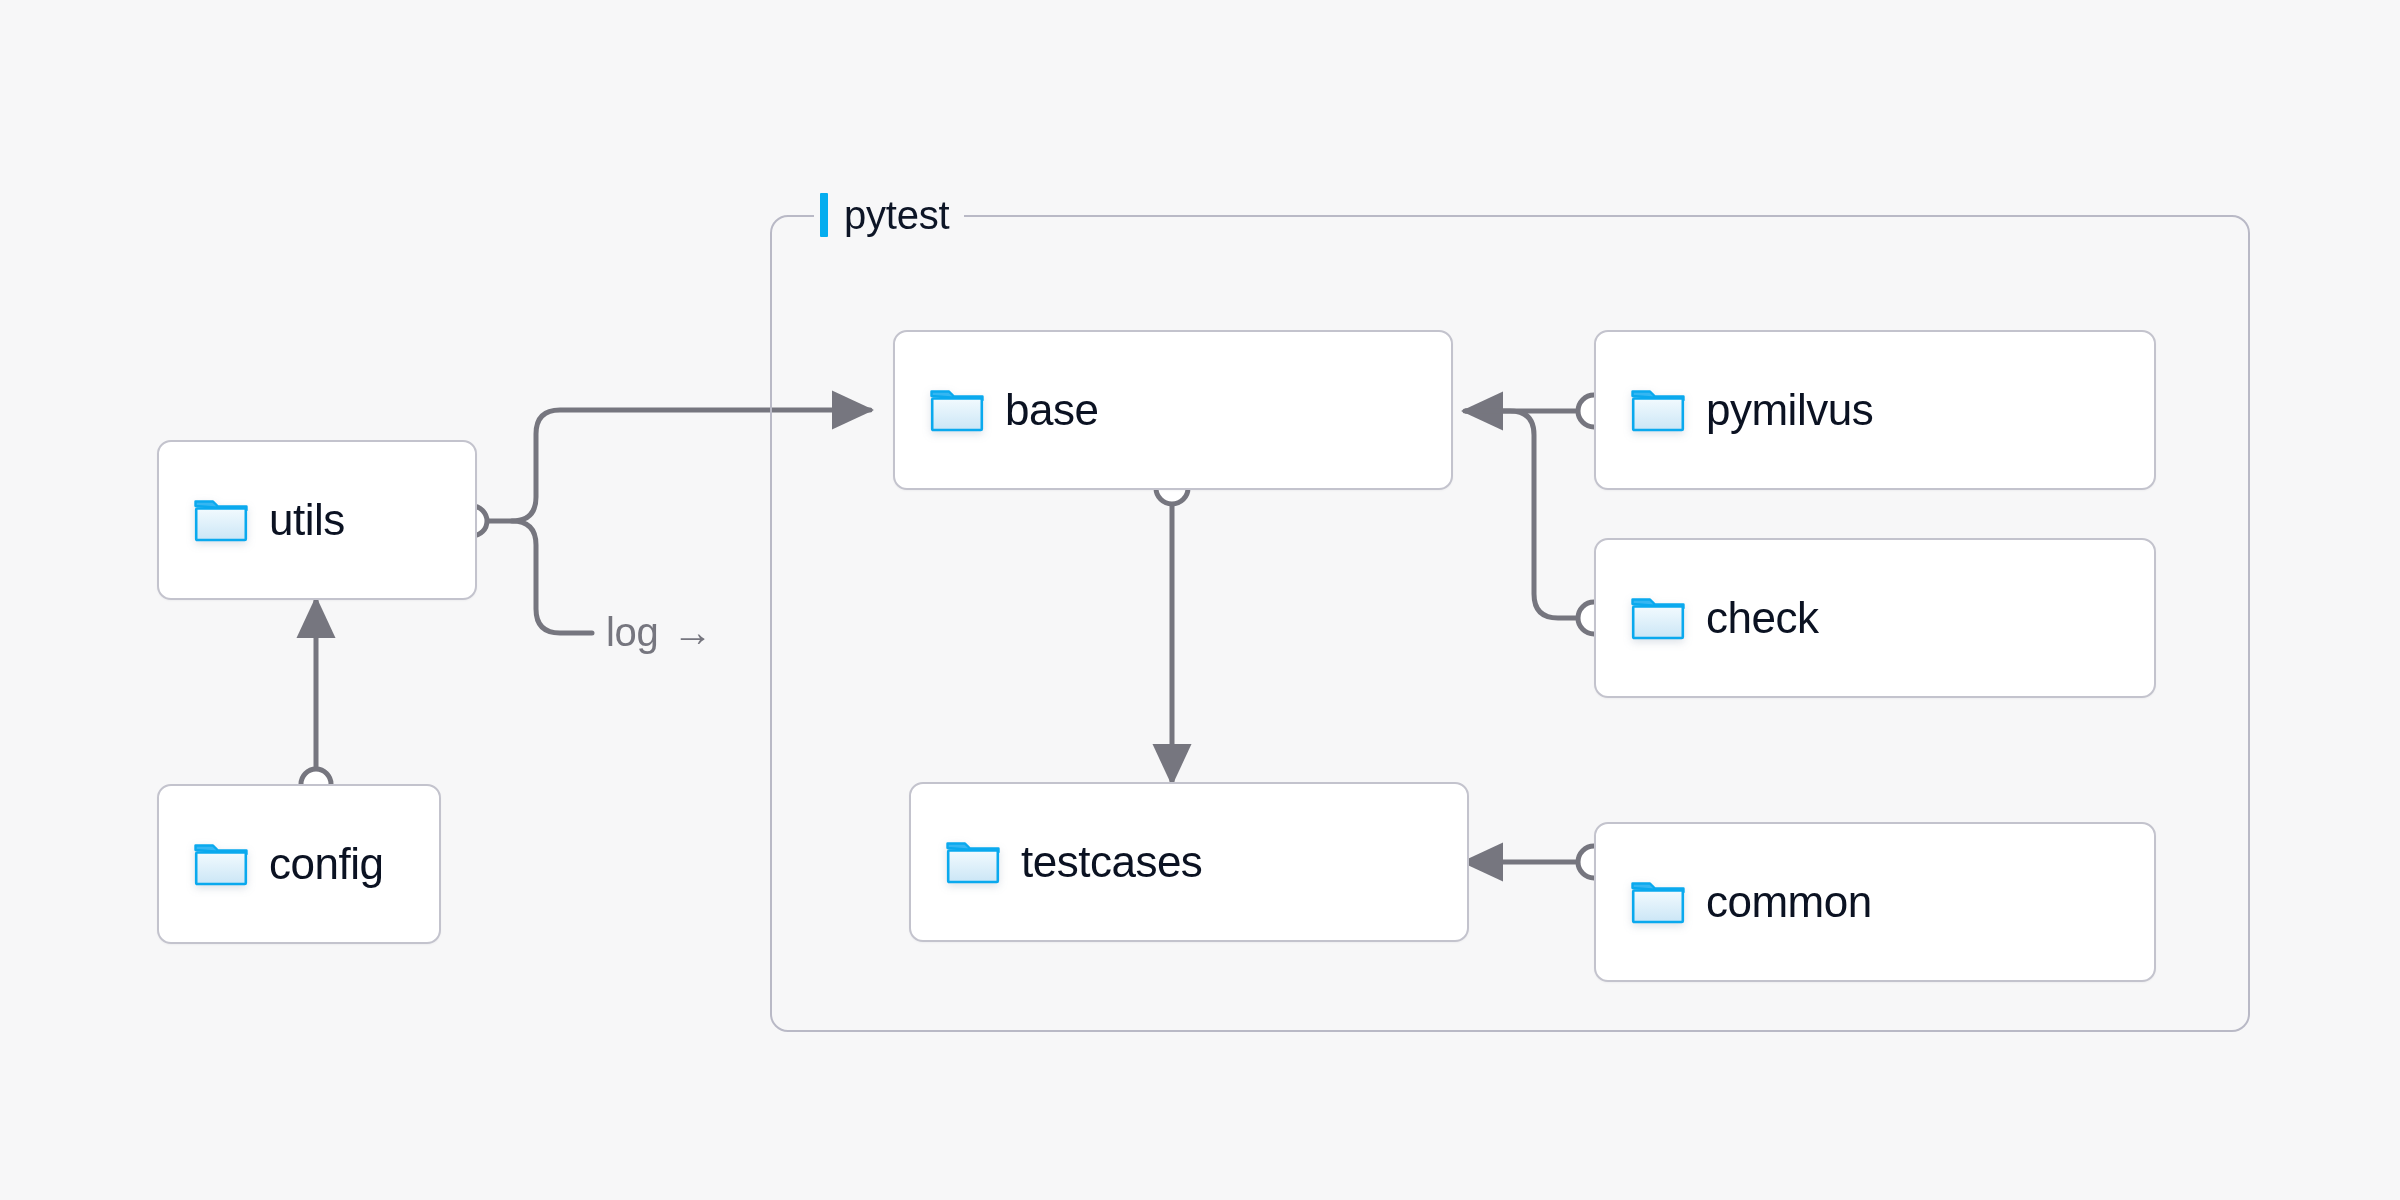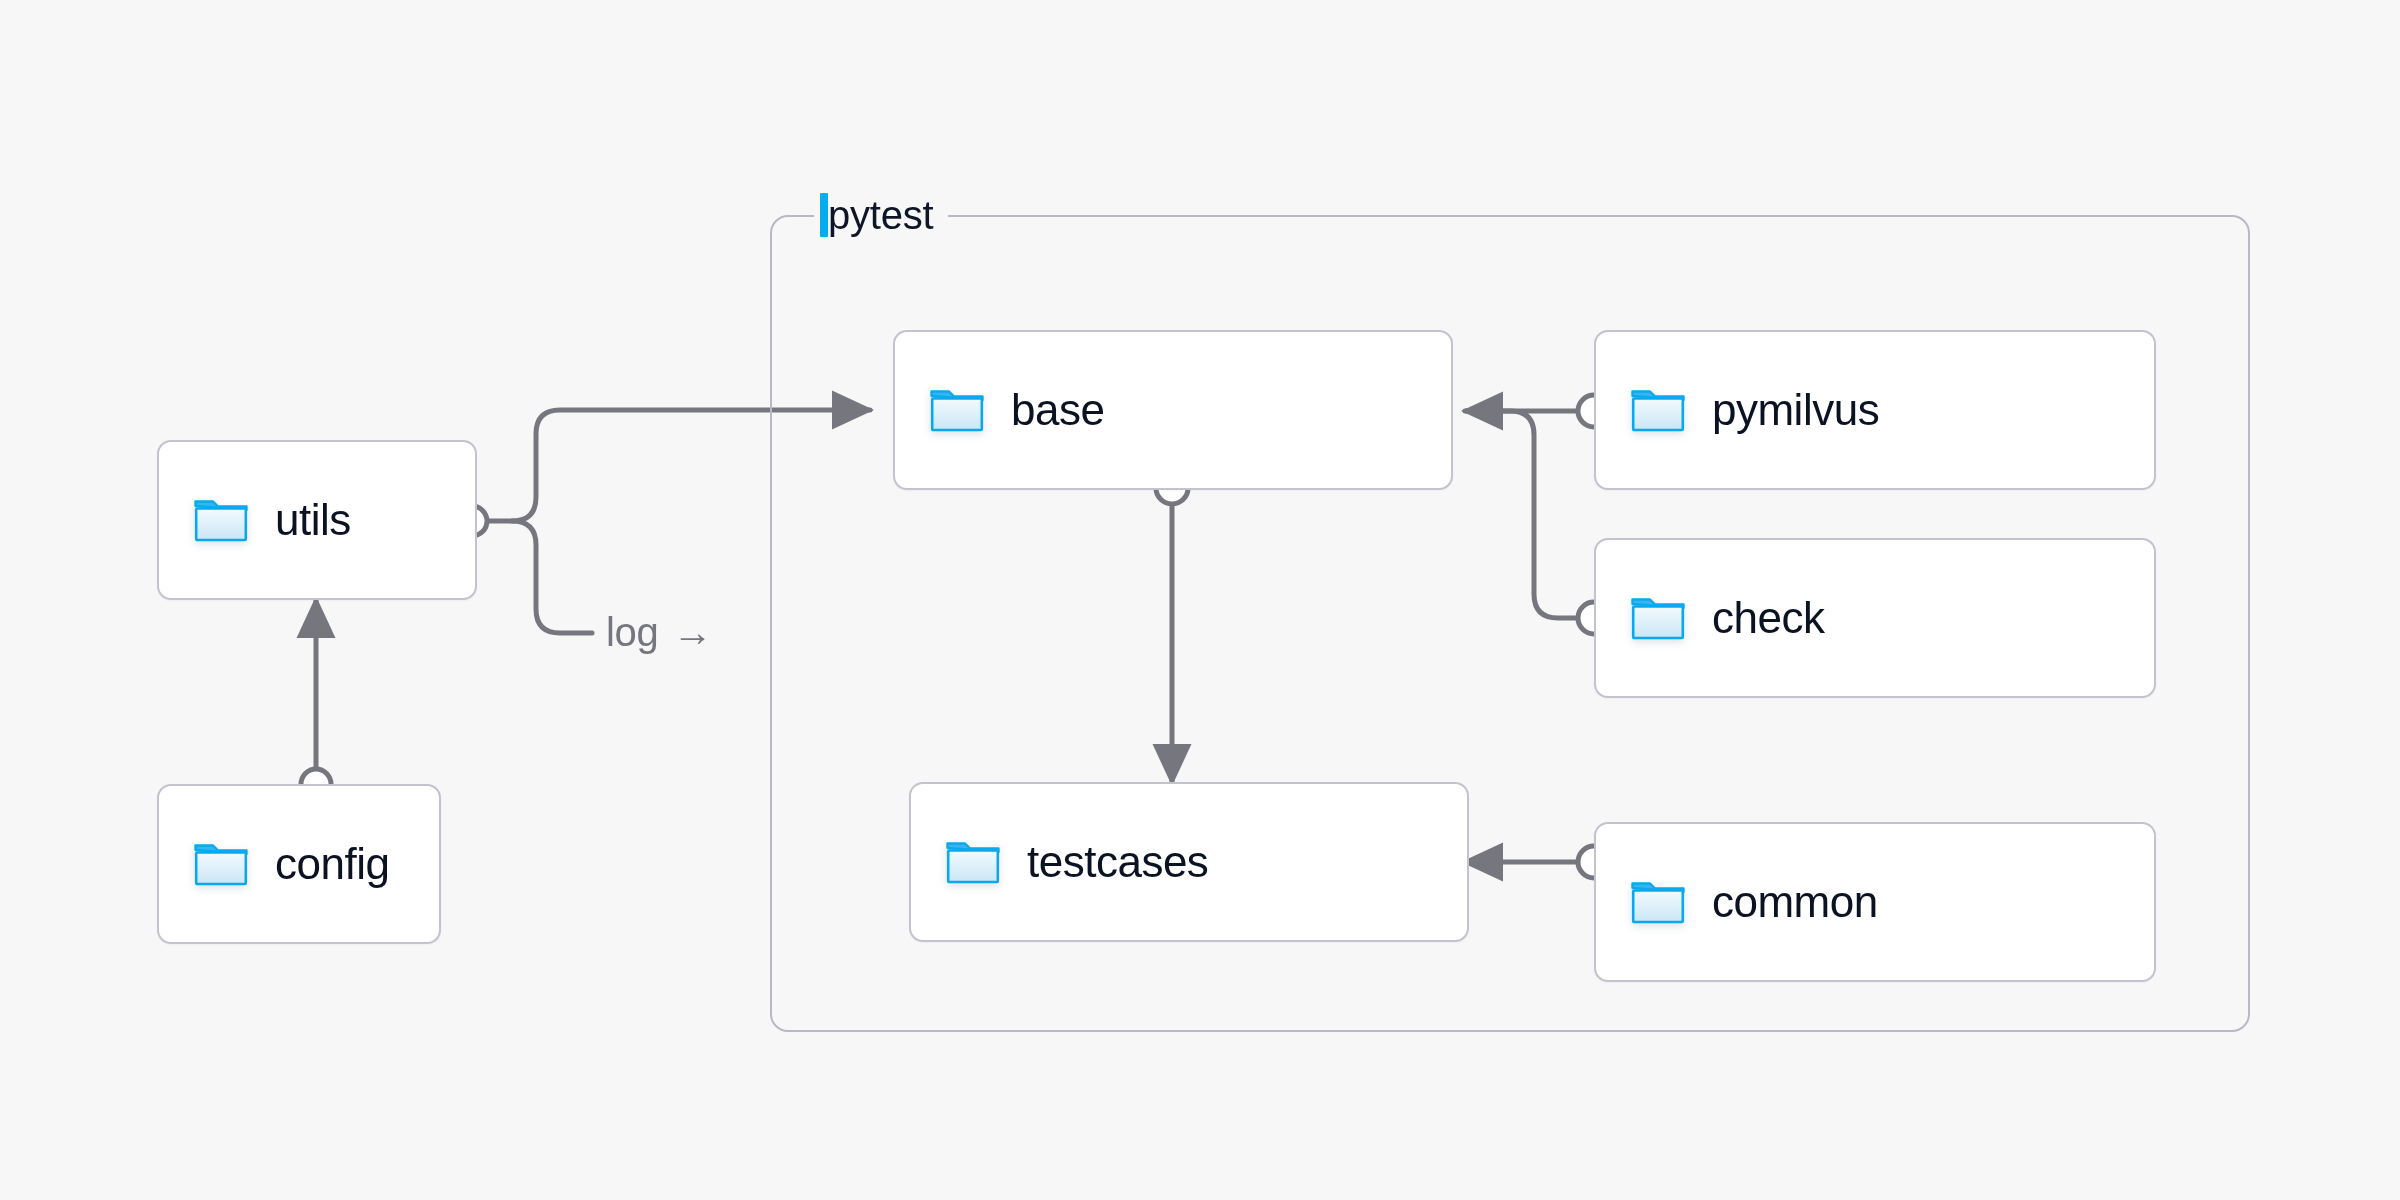--- a/index.html
+++ b/index.html
@@ -28,20 +28,21 @@
     position: absolute;
     border: 2px solid #b9b9c6;
     border-radius: 18px;
     background: transparent;
     box-sizing: border-box;
   }
   .group-label {
     position: absolute;
     display: flex;
     align-items: center;
+    gap: 16px;
     background: #f7f7f8;
     padding: 0 14px 0 6px;
     height: 48px;
     white-space: nowrap;
   }
   .group-accent {
     width: 8px;
     height: 44px;
     background: #05adef;
     border-radius: 1px;
@@ -60,21 +61,21 @@
     background: #ffffff;
     border: 2px solid #c3c3cd;
     border-radius: 14px;
     display: flex;
     align-items: center;
     box-shadow: 0 1px 2px rgba(20,25,45,0.04);
   }
   .node-inner {
     display: flex;
     align-items: center;
-    gap: 26px;
+    gap: 20px;
     padding-left: 34px;
   }
   .folder-icon {
     width: 56px;
     height: 46px;
     flex: 0 0 auto;
     display: block;
     filter: drop-shadow(0 3px 4px rgba(60,90,120,0.18));
   }
   .node-label {

